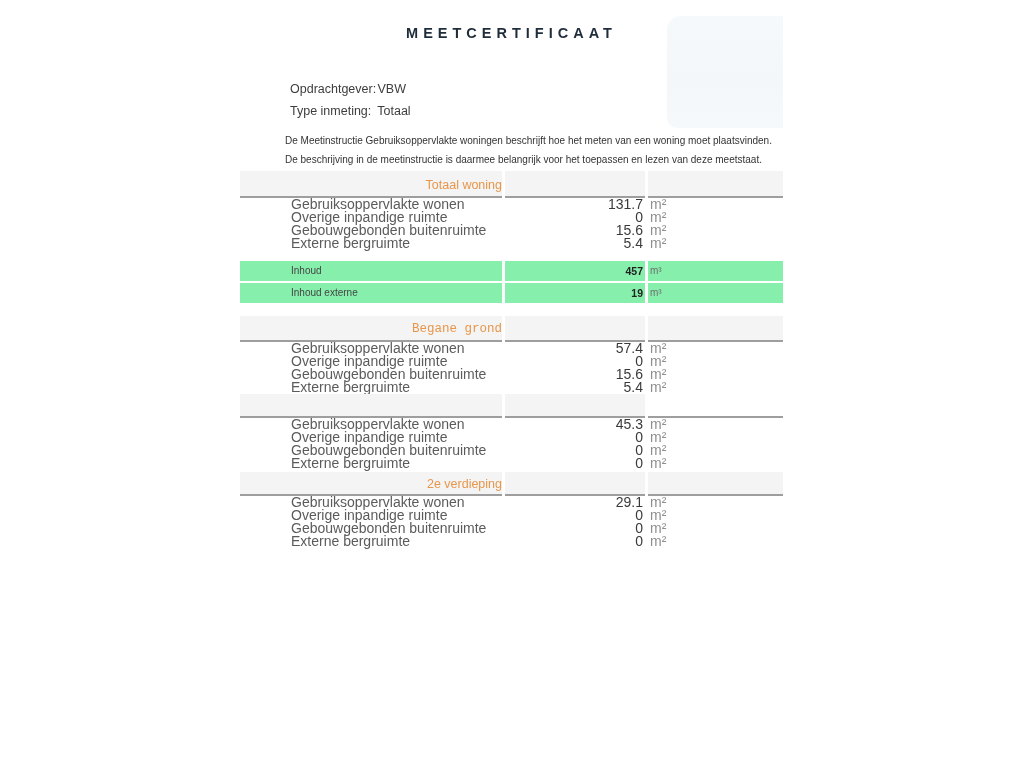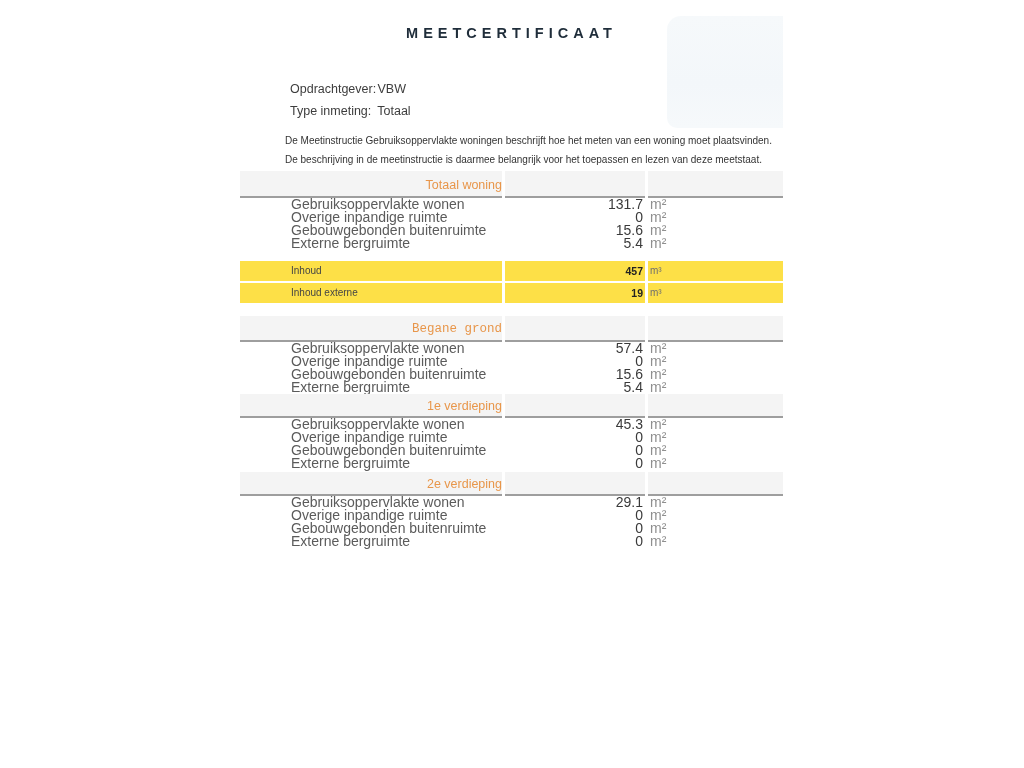--- a/index.html
+++ b/index.html
@@ -25,21 +25,21 @@
   
   .tbl{position:absolute;top:155px;left:0;width:543px;}
   .grid{display:grid;grid-template-columns:262px 140px 135px;column-gap:3px;}
   .band-lg{height:25px;line-height:25px;}
   .band-md{height:24px;line-height:24px;font-family:Liberation Mono, monospace;}
   .band-sm{height:22px;line-height:22px;}
   .band .cell{background:#f4f4f4;height:100%;text-align:right;}
   .rule .cell{background:#9e9e9e;height:2px;}
   .drow{height:13px;line-height:13px;font-size:14px;}
   .vrow{height:20px;line-height:20px;font-size:10px;}
-  .vrow .cell{background:#fde047;height:100%;}
+  .vrow .cell{background:#86efac;height:100%;}
   .section-title{font-size:12.5px;color:#e8964a;padding-left:51px;}
   .lbl{padding-left:51px;color:#5b5b5b;}
   .val{text-align:right;padding-right:2px;color:#3a3a3a;}
   .unit{padding-left:2px;color:#8f8f8f;}
   .vrow .lbl{color:#454545;}
   .vrow .val{font-weight:bold;color:#222222;font-size:10.5px;}
   .vrow .unit{color:#6f6f6f;}
   .sp2{height:2px;} .sp11{height:11px;} .sp13{height:13px;}
 
   
@@ -154,21 +154,20 @@
         <div class="val">15.6</div>
         <div class="unit">m²</div>
       </div>
       <div class="grid drow">
         <div class="lbl">Externe bergruimte</div>
         <div class="val">5.4</div>
         <div class="unit">m²</div>
       </div>
 
       <div class="grid band band-sm">
-        <div class="cell"><span class="section-title">1e verdieping</span></div>
         <div class="cell"></div>
           <div class="cell"></div>
       </div>
       <div class="grid rule">
         <div class="cell"></div>
           <div class="cell"></div>
           <div class="cell"></div>
       </div>
       <div class="grid drow">
         <div class="lbl">Gebruiksoppervlakte wonen</div>

